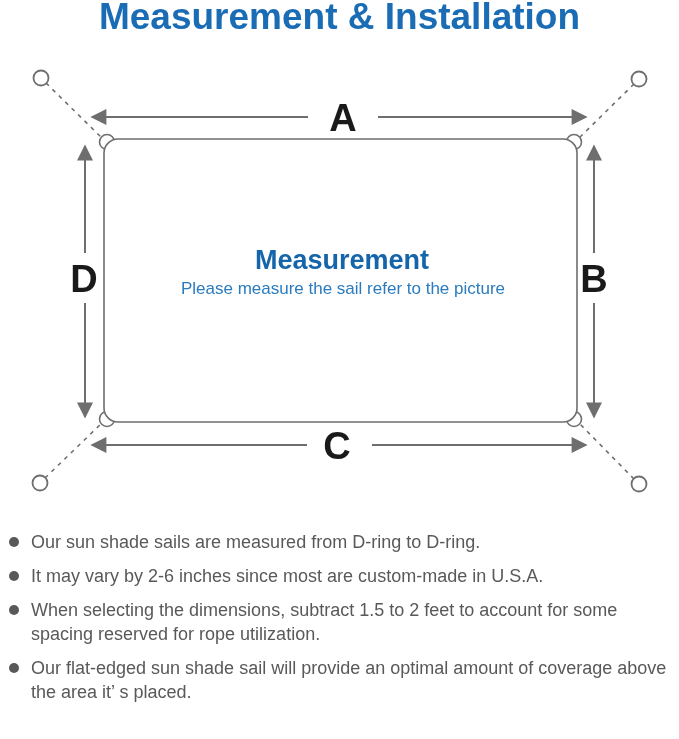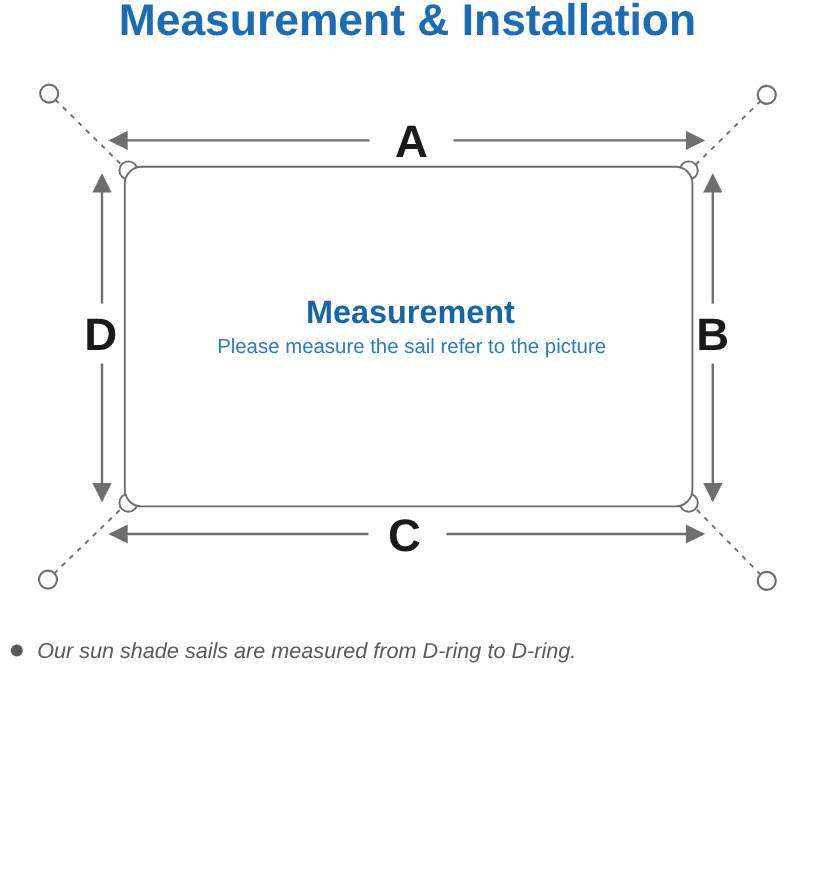--- a/index.html
+++ b/index.html
@@ -14,21 +14,21 @@
   }
   .diagram-wrap{
     position:absolute;top:55px;left:0;width:679px;height:460px;
   }
   .notes{
     position:absolute;top:530px;left:0;width:679px;
     margin:0;padding:0 10px 0 0;list-style:none;
   }
   .notes li{
     position:relative;padding-left:31px;margin:0 0 10px 0;
-    font-size:18px;line-height:24px;color:#595959;font-style:italic;
+    font-size:18px;line-height:24px;color:#595959;
   }
   .notes li::before{
     content:"";position:absolute;left:9px;top:7px;
     width:10px;height:10px;border-radius:50%;background:#595959;
   }
   svg text{font-family:"Liberation Sans", sans-serif;}
   .dim-label{font-size:38px;font-weight:bold;fill:#1a1a1a;}
   .center-title{font-size:27px;font-weight:bold;fill:#1565ab;}
   .center-sub{font-size:17px;fill:#2b7bbf;}
 </style>
@@ -88,13 +88,16 @@
     <text class="dim-label" x="337" y="404" text-anchor="middle">C</text>
     <text class="dim-label" x="84" y="237" text-anchor="middle">D</text>
 
     <text class="center-title" x="342" y="214" text-anchor="middle">Measurement</text>
     <text class="center-sub" x="343" y="239" text-anchor="middle">Please measure the sail refer to the picture</text>
   </svg>
 </div>
 
 <ul class="notes">
   <li>Our sun shade sails are measured from D-ring to D-ring.</li>
+  <li>It may vary by 2-6 inches since most are custom-made in U.S.A.</li>
+  <li>When selecting the dimensions, subtract 1.5 to 2 feet to account for some spacing reserved for rope utilization.</li>
+  <li>Our flat-edged sun shade sail will provide an optimal amount of coverage above the area it’ s placed.</li>
 </ul>
 
 </body></html>

